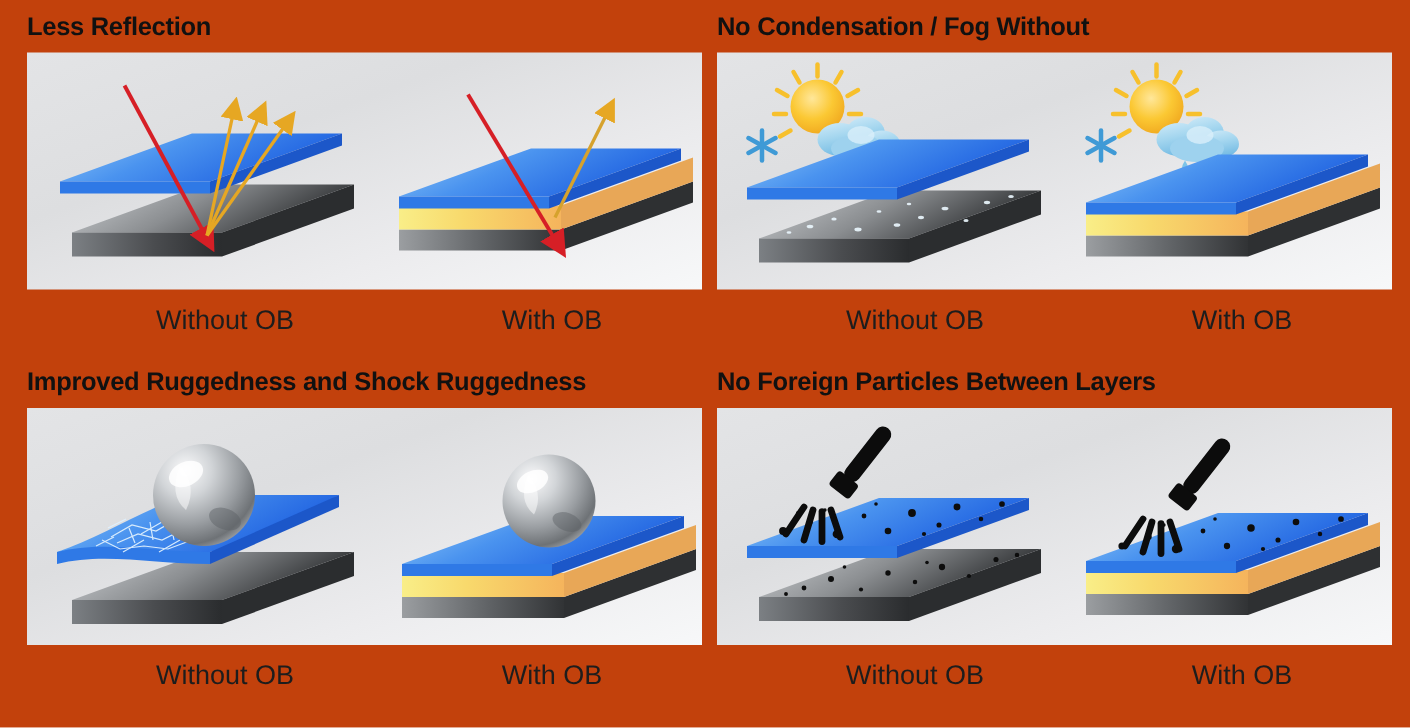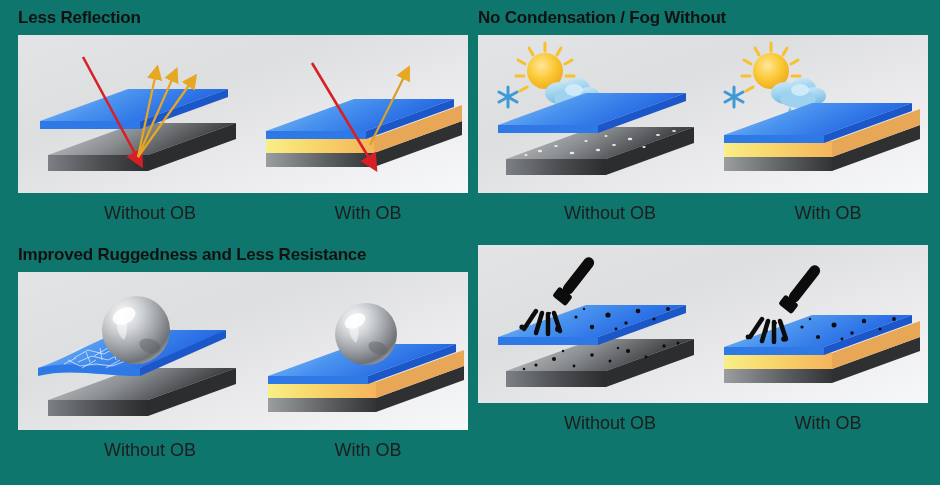--- a/index.html
+++ b/index.html
@@ -3,21 +3,21 @@
 <meta charset="utf-8">
 <style>
   * { box-sizing: border-box; }
   html, body {
     margin: 0; padding: 0;
     width: 940px; height: 485px;
     background: #ffffff;
     font-family: "Liberation Sans", sans-serif;
     overflow: hidden;
   }
-  .page { position: relative; width: 940px; height: 485px; background: #0f766e; }
+  .page { position: relative; width: 940px; height: 485px; background: #c2410c; }
 
   .panel { position: absolute; }
   .panel-title {
     font-size: 17px;
     font-weight: bold;
     color: #111111;
     letter-spacing: -0.2px;
     line-height: 20px;
     margin: 0 0 7px 0;
     white-space: nowrap;
@@ -333,21 +333,21 @@
         </svg>
       </div>
     </div>
     <div class="captions">
       <div class="caption left">Without OB</div>
       <div class="caption right">With OB</div>
     </div>
   </div>
 
   <div class="panel" style="left:18px; top:245px;">
-    <div class="panel-title">Improved Ruggedness and Less Resistance</div>
+    <div class="panel-title">Improved Ruggedness and Shock Ruggedness</div>
     <div class="panel-stage">
 
       <div class="scene left">
         <svg width="230" height="158" viewBox="0 0 230 158">
           <defs>
             <linearGradient id="p3a-glass" x1="0" y1="0" x2="1" y2="0.35">
               <stop offset="0" stop-color="#86c4f6"></stop>
                 <stop offset="0.45" stop-color="#4a93ef"></stop>
                 <stop offset="1" stop-color="#1d5fe0"></stop>
             </linearGradient>
@@ -449,20 +449,21 @@
         </svg>
       </div>
     </div>
     <div class="captions">
       <div class="caption left">Without OB</div>
       <div class="caption right">With OB</div>
     </div>
   </div>
 
   <div class="panel" style="left:478px; top:245px;">
+    <div class="panel-title">No Foreign Particles Between Layers</div>
     <div class="panel-stage">
 
       <div class="scene left">
         <svg width="230" height="158" viewBox="0 0 230 158">
           <defs>
             <linearGradient id="p4a-glass" x1="0" y1="0" x2="1" y2="0.35">
               <stop offset="0" stop-color="#8fc8f7"></stop>
                 <stop offset="0.45" stop-color="#4a93ef"></stop>
                 <stop offset="1" stop-color="#1d5fe0"></stop>
             </linearGradient>

